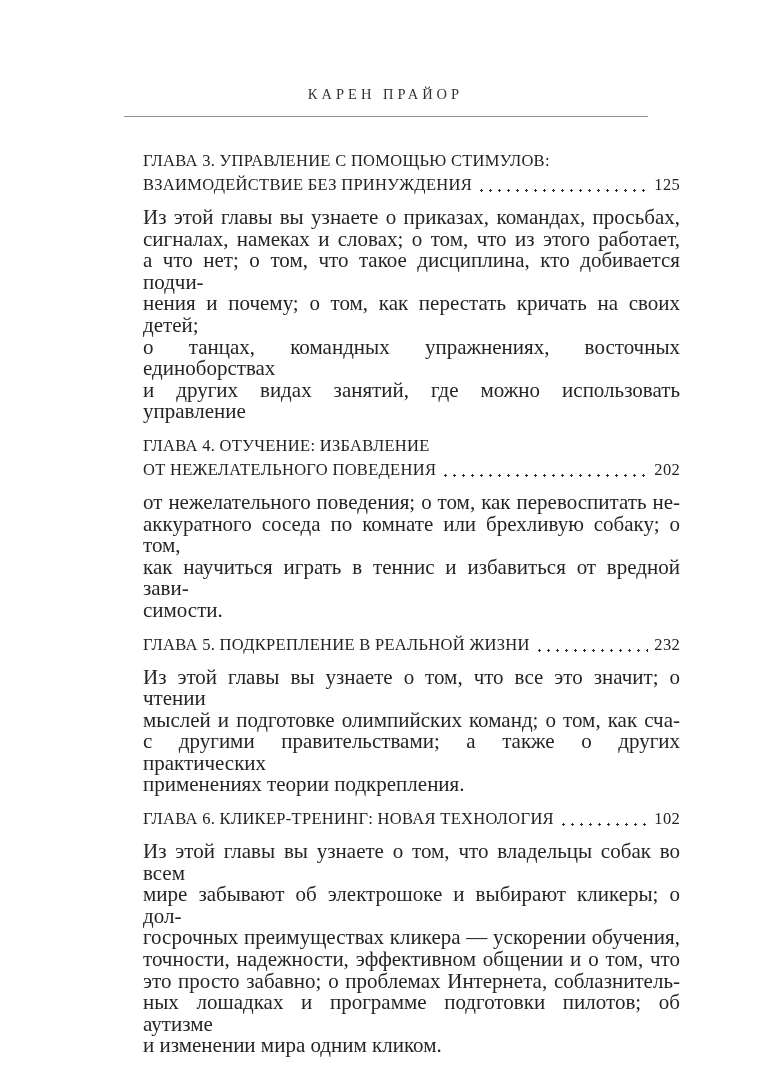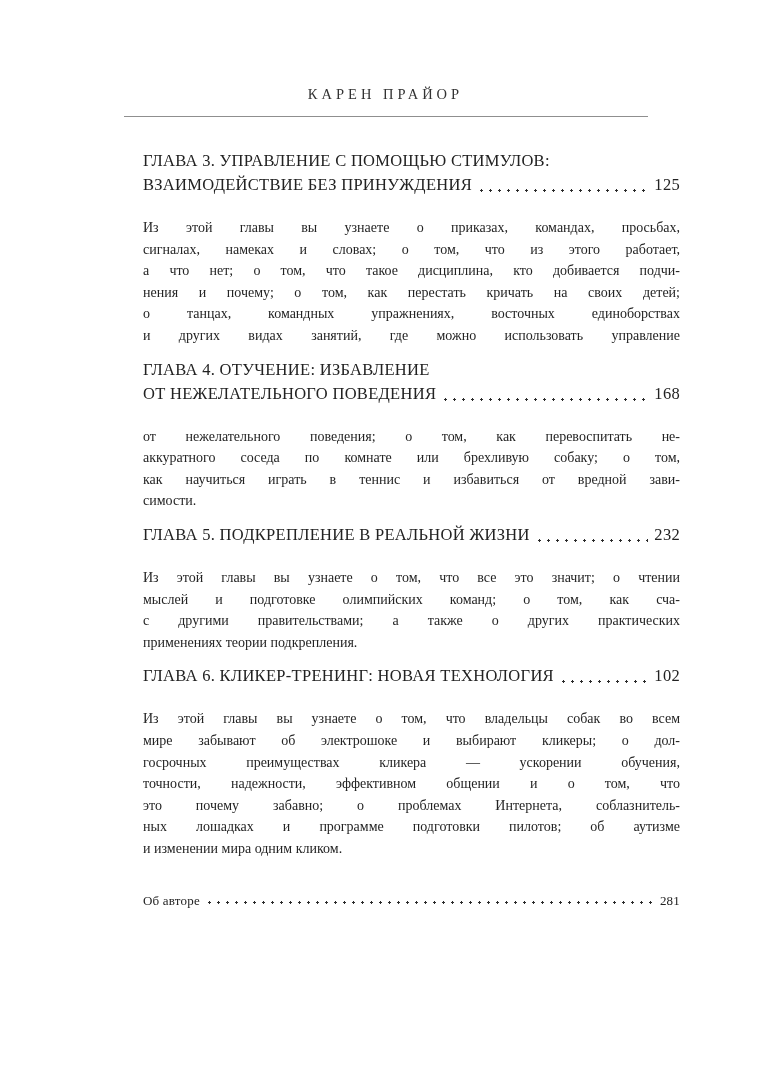--- a/index.html
+++ b/index.html
@@ -72,22 +72,22 @@
     background-image: radial-gradient(circle at 1.5px 1.5px, #2a2a2a 1.2px, rgba(0,0,0,0) 1.35px);
     background-size: 9px 3px;
     background-repeat: repeat-x;
     background-position: left bottom;
   }
   .page-num {
     flex: 0 0 auto;
     white-space: nowrap;
   }
   .chapter-desc {
-    margin-top: 20px;
-    font-size: 14px;
+    margin-top: 10px;
+    font-size: 21px;
     line-height: 21.6px;
     color: #242424;
   }
   .desc-line {
     display: block;
     text-align: justify;
     text-align-last: justify;
     white-space: normal;
   }
   .desc-line.last {
@@ -126,21 +126,21 @@
         <span class="desc-line">и других видах занятий, где можно использовать управление</span>
       </div>
     </section>
 
     <section class="toc-entry">
       <h2 class="chapter-title">
         <span class="title-line">ГЛАВА 4. ОТУЧЕНИЕ: ИЗБАВЛЕНИЕ</span>
         <span class="title-row">
           <span class="title-text">ОТ НЕЖЕЛАТЕЛЬНОГО ПОВЕДЕНИЯ</span>
           <span class="leader"></span>
-          <span class="page-num">168</span>
+          <span class="page-num">202</span>
         </span>
       </h2>
       <div class="chapter-desc">
         <span class="desc-line">от нежелательного поведения; о том, как перевоспитать не-</span>
         <span class="desc-line">аккуратного соседа по комнате или брехливую собаку; о том,</span>
         <span class="desc-line">как научиться играть в теннис и избавиться от вредной зави-</span>
         <span class="desc-line last">симости.</span>
       </div>
     </section>
 
@@ -166,21 +166,21 @@
           <span class="title-text">ГЛАВА 6. КЛИКЕР-ТРЕНИНГ: НОВАЯ ТЕХНОЛОГИЯ</span>
           <span class="leader"></span>
           <span class="page-num">102</span>
         </span>
       </h2>
       <div class="chapter-desc">
         <span class="desc-line">Из этой главы вы узнаете о том, что владельцы собак во всем</span>
         <span class="desc-line">мире забывают об электрошоке и выбирают кликеры; о дол-</span>
         <span class="desc-line">госрочных преимуществах кликера — ускорении обучения,</span>
         <span class="desc-line">точности, надежности, эффективном общении и о том, что</span>
-        <span class="desc-line">это почему забавно; о проблемах Интернета, соблазнитель-</span>
+        <span class="desc-line">это просто забавно; о проблемах Интернета, соблазнитель-</span>
         <span class="desc-line">ных лошадках и программе подготовки пилотов; об аутизме</span>
         <span class="desc-line last">и изменении мира одним кликом.</span>
       </div>
     </section>
 
     <section class="toc-entry about-entry">
       <div class="title-row about-row">
         <span class="title-text">Об авторе</span>
         <span class="leader"></span>
         <span class="page-num">281</span>

